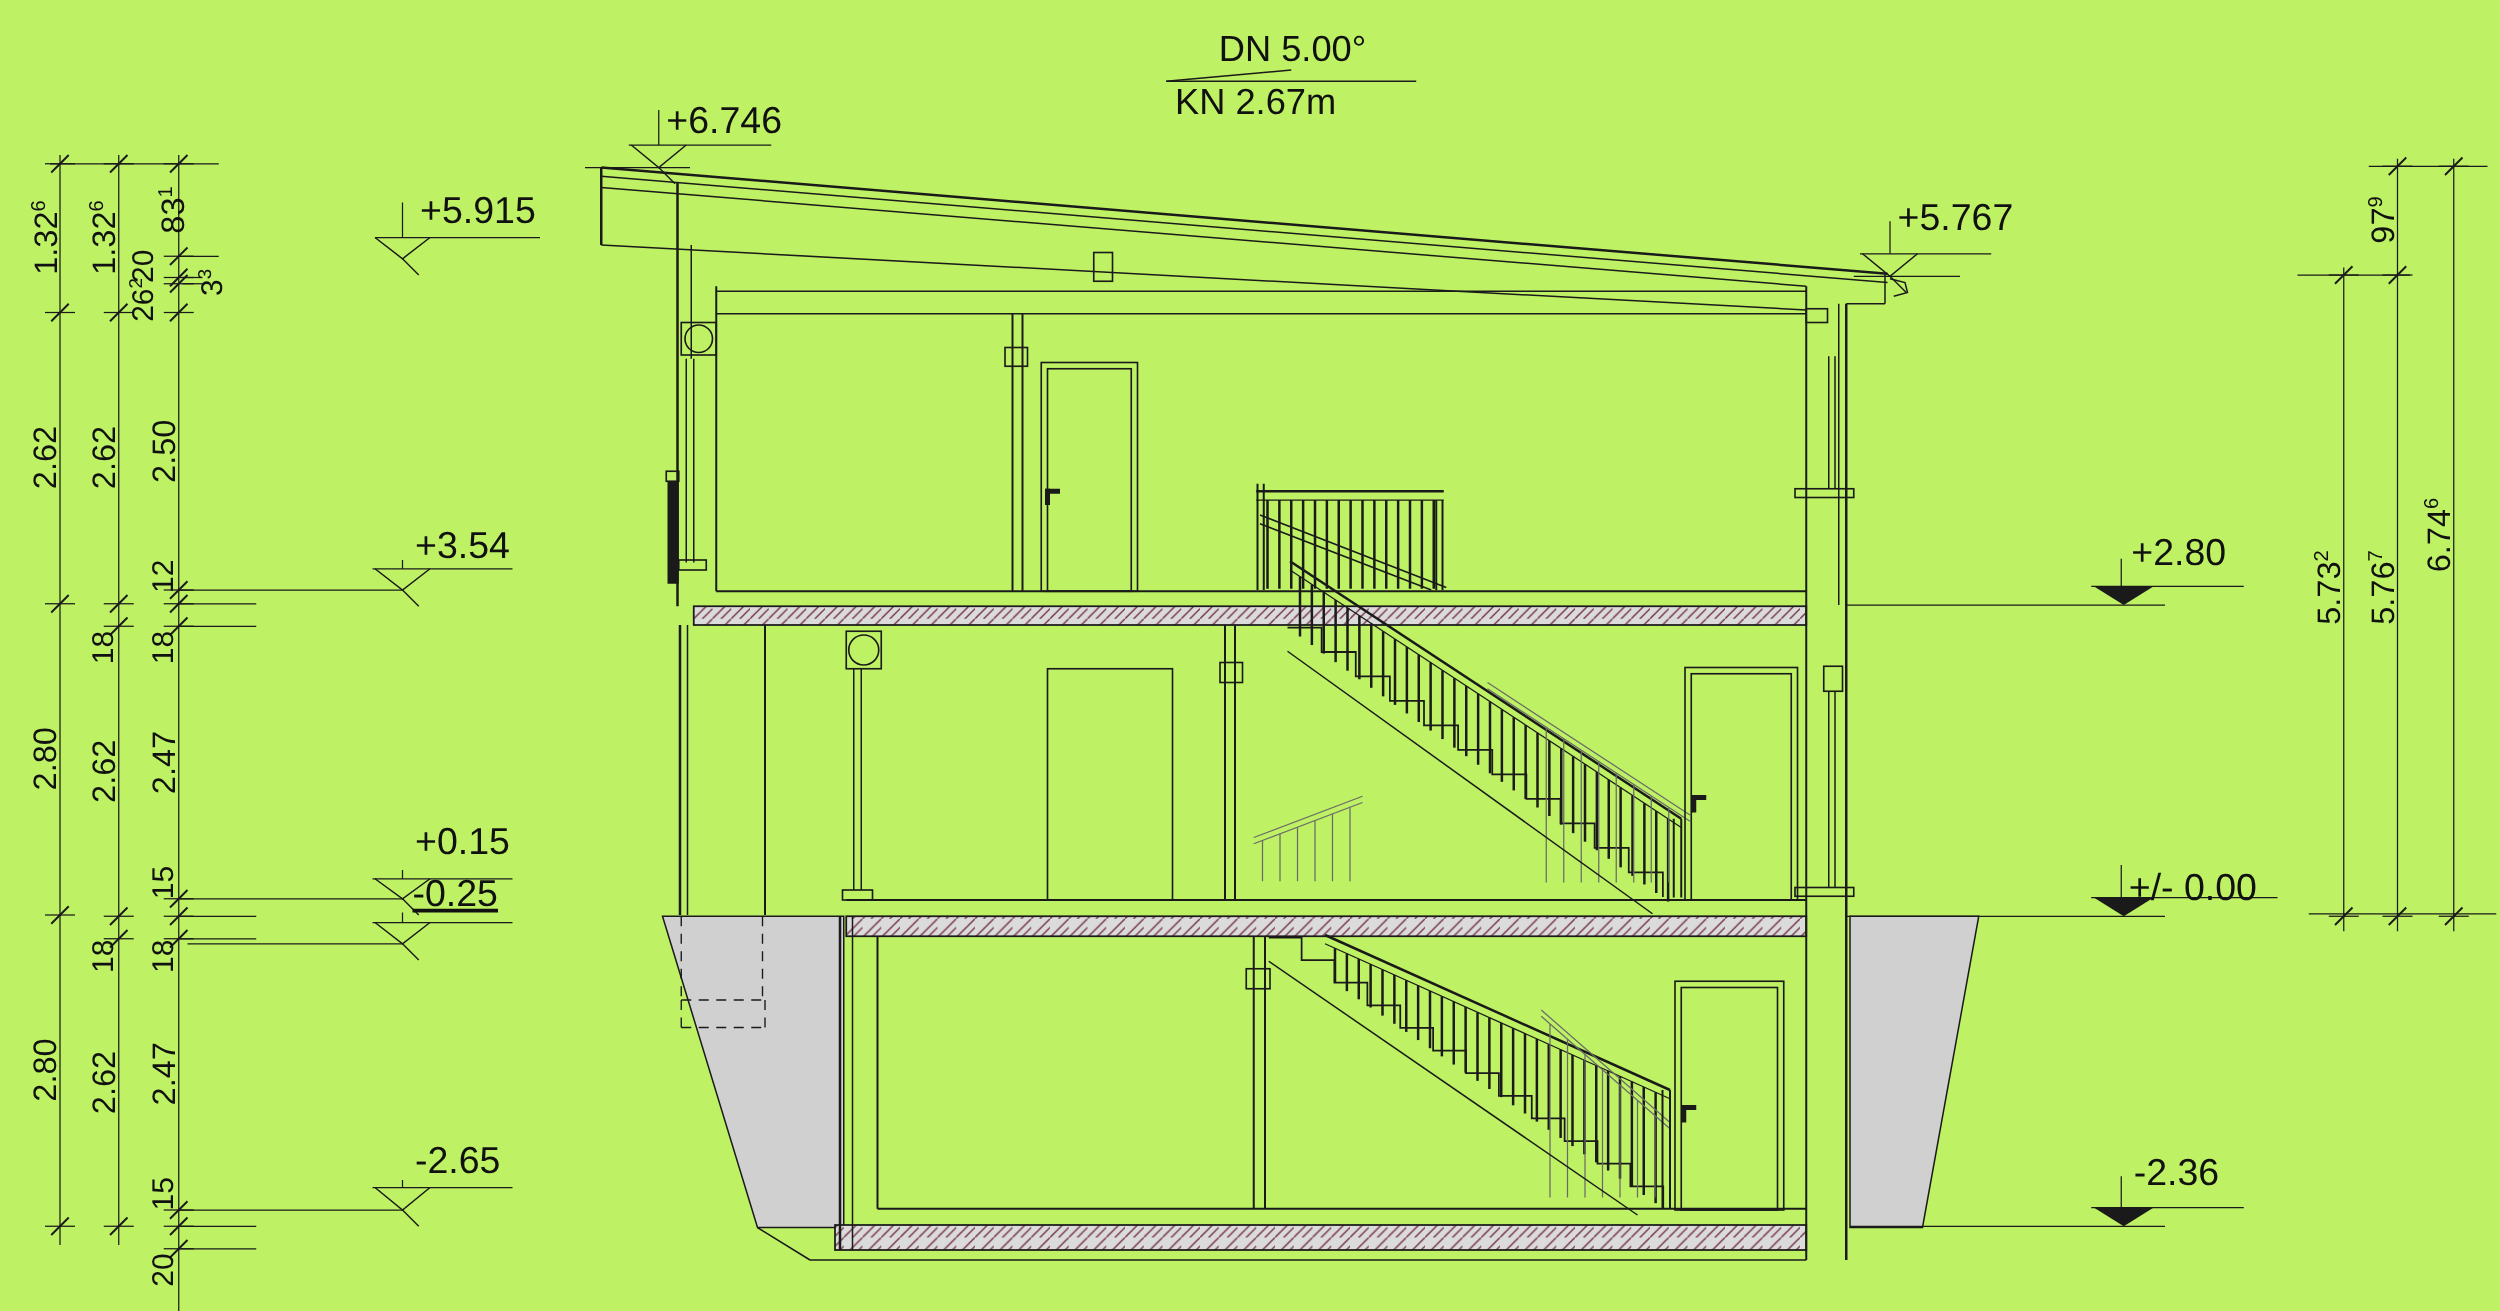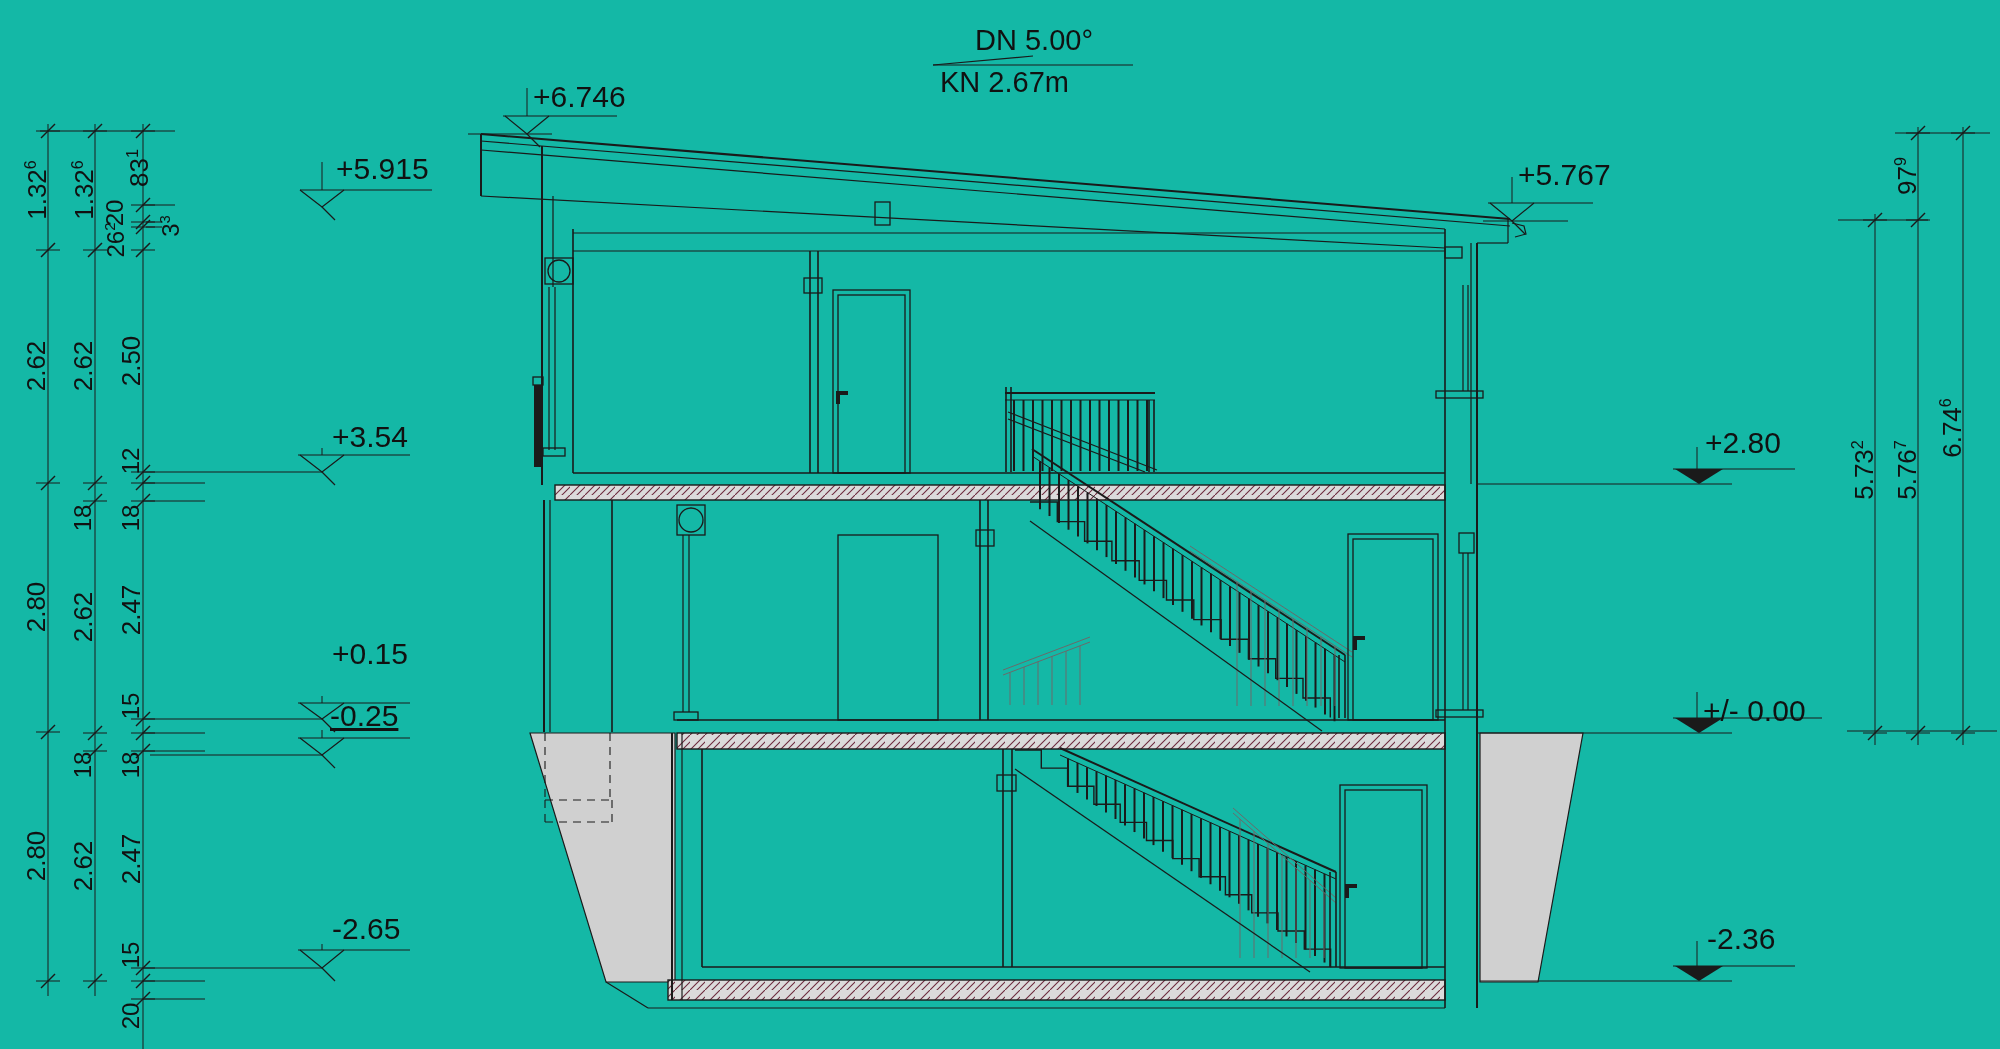--- a/index.html
+++ b/index.html
@@ -1,17 +1,17 @@
 <!DOCTYPE html>
 <html><head>
 <meta charset="utf-8">
 <style>
   html,body{margin:0;padding:0;background:#ffffff;}
   #canvas{
-    position:relative;width:2000px;height:1049px;background:#14b8a6;
+    position:relative;width:2000px;height:1049px;background:#bef264;
     font-family:"Liberation Sans", sans-serif;color:#111;overflow:hidden;
   }
   #linework{position:absolute;left:0;top:0;}
   .lbl{position:absolute;white-space:nowrap;color:#111;line-height:1;}
   .lbl sup{font-size:0.62em;vertical-align:super;}
   .rot{transform:translate(-50%,-50%) rotate(-90deg);}
   .lvl{font-size:30px;}
   .dim{font-size:26px;}
   .dimsm{font-size:24px;}
   .slope{font-size:29px;}
@@ -367,21 +367,21 @@
         <polygon points="1675,718 1723,718 1699,733" fill="#1a1a1a" stroke="none"></polygon>
         <polygon points="1675,966 1723,966 1699,981" fill="#1a1a1a" stroke="none"></polygon>
       </g>
   </svg>
   <div id="labels">
     <div class="lbl slope" style="left:975px;top:26px;">DN 5.00°</div>
     <div class="lbl slope" style="left:940px;top:68px;">KN 2.67m</div>
   <div class="lbl lvl" style="left: 533px; top: 82px;">+6.746</div>
       <div class="lbl lvl" style="left: 336px; top: 154px;">+5.915</div>
       <div class="lbl lvl" style="left: 332px; top: 422px;">+3.54</div>
-      <div class="lbl lvl" style="left: 332px; top: 639px;">+0.15</div>
+      <div class="lbl lvl" style="left: 332px; top: 659px;">+0.15</div>
       <div class="lbl lvl" style="left: 330px; top: 701px; text-decoration: underline;">-0.25</div>
       <div class="lbl lvl" style="left: 332px; top: 914px;">-2.65</div>
       <div class="lbl lvl" style="left: 1518px; top: 160px;">+5.767</div>
       <div class="lbl lvl" style="left: 1705px; top: 428px;">+2.80</div>
       <div class="lbl lvl" style="left: 1703px; top: 676px; margin-top: 20px;">+/- 0.00</div>
       <div class="lbl lvl" style="left: 1707px; top: 924px;">-2.36</div>
       <div class="lbl dim rot" style="left: 36px; top: 190px;">1.32<sup>6</sup></div>
       <div class="lbl dim rot" style="left: 36px; top: 366px;">2.62</div>
       <div class="lbl dim rot" style="left: 36px; top: 607px;">2.80</div>
       <div class="lbl dim rot" style="left: 36px; top: 856px;">2.80</div>

